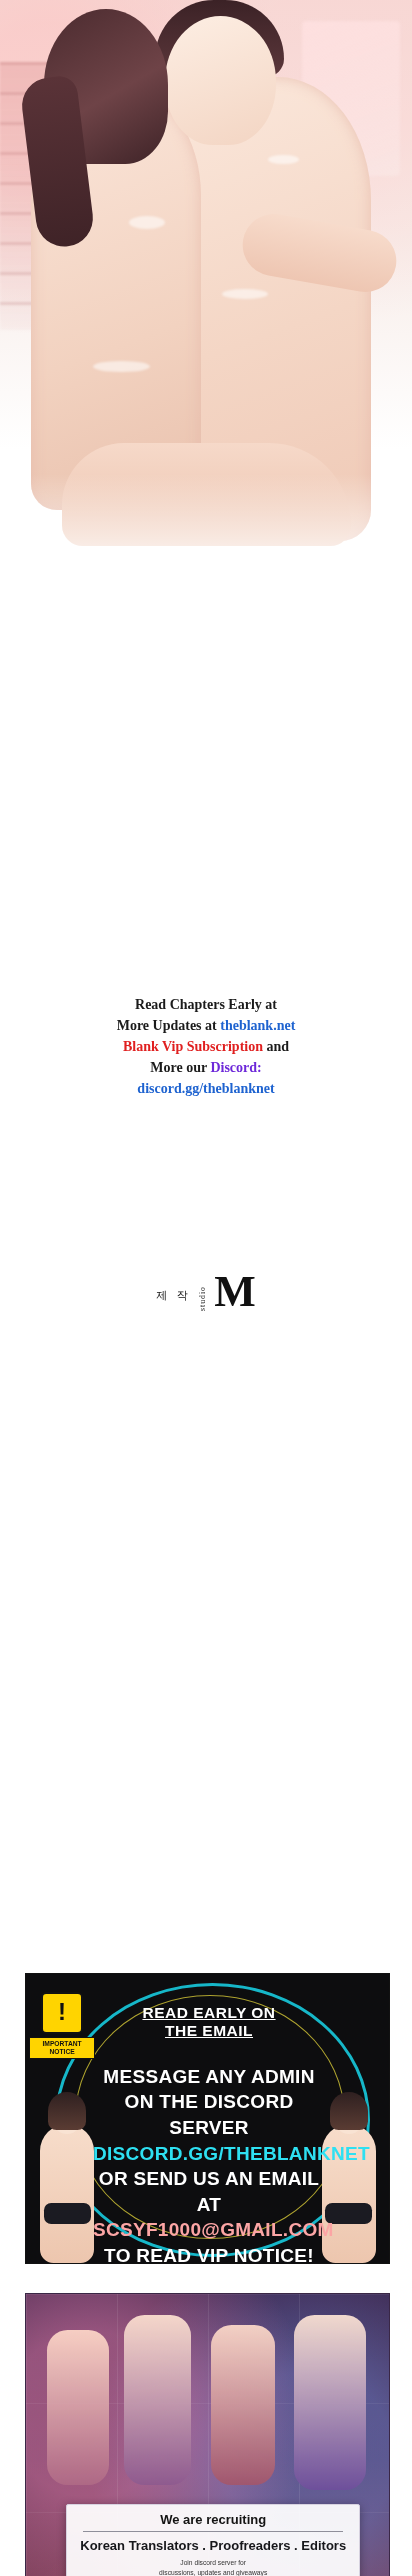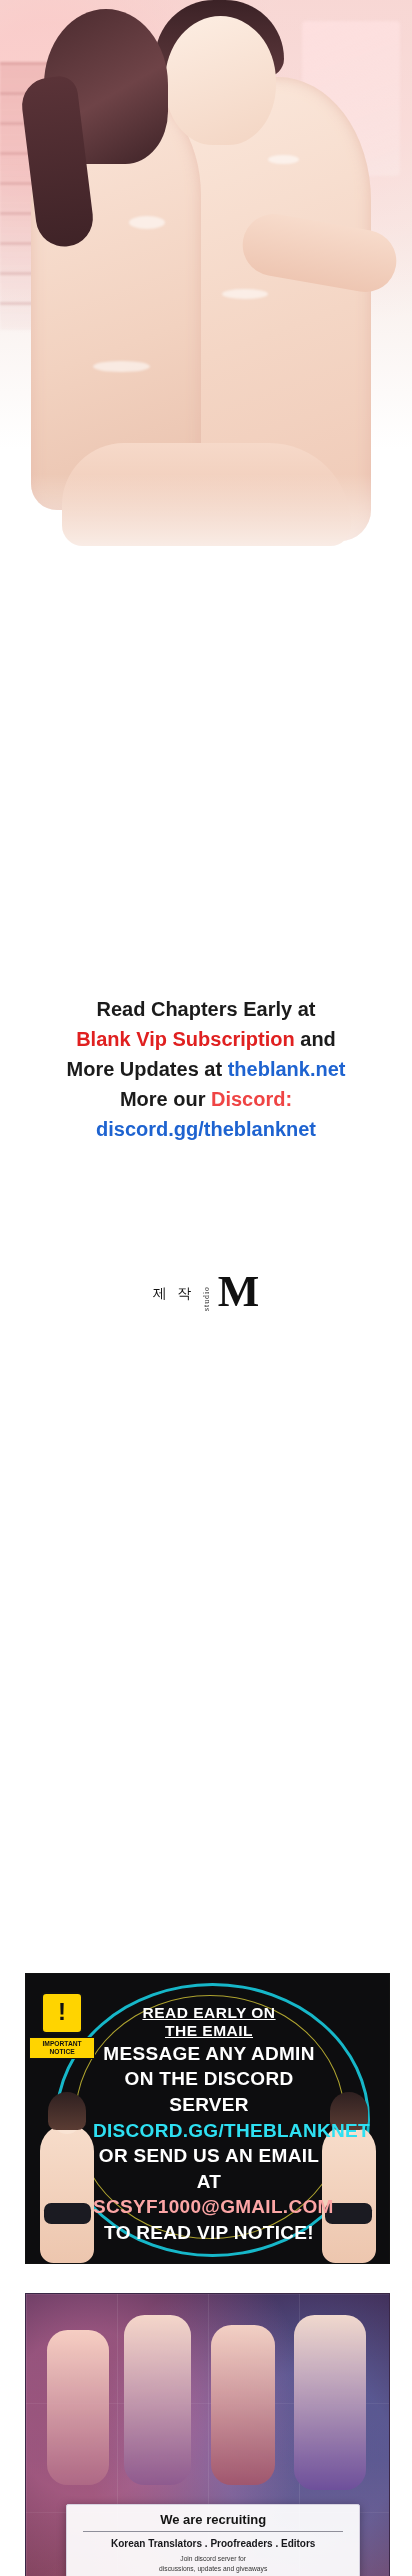--- a/index.html
+++ b/index.html
@@ -145,44 +145,44 @@
     color: #2b2b2b;
   }
 
   
   .credits {
     position: absolute;
     left: 0;
     top: 994px;
     width: 412px;
     text-align: center;
-    font-family: Liberation Sans, sans-serif;
-    font-size: 20px;
+    font-family: Liberation Serif, serif;
+    font-size: 14px;
     line-height: 1.5;
     color: #1b1b1b;
     font-weight: 700;
   }
   .credits .red { color: #e02020; }
   .credits .blue { color: #1e63d0; }
-  .credits .teal { color: #ef4444; }
+  .credits .teal { color: #6d28d9; }
 
   
   .studio {
     position: absolute;
     left: 0;
     top: 1273px;
     width: 412px;
     display: flex;
     align-items: flex-end;
     justify-content: center;
     gap: 7.2px;
   }
   .studio .kr {
     font-family: "DejaVu Sans", sans-serif;
-    font-size: 14px;
+    font-size: 11px;
     color: #111;
     letter-spacing: 3.1px;
     padding-bottom: 7.2px;
   }
   .studio .studio-word {
     font-family: "Liberation Serif", serif;
     font-size: 7.7px;
     letter-spacing: 1px;
     color: #111;
     writing-mode: vertical-rl;
@@ -231,21 +231,21 @@
     text-align: center;
     color: #ffffff;
     font-family: "Liberation Sans", sans-serif;
     font-weight: 700;
   }
   .promo-title {
     font-size: 15.5px;
     letter-spacing: 0.5px;
     line-height: 1.15;
     text-decoration: underline;
-    margin-bottom: 1px;
+    margin-bottom: 24px;
   }
   .promo-line {
     font-size: 19px;
     line-height: 1.35;
     letter-spacing: 0.3px;
   }
   .promo-line.cyan { color: #2ee0f2; }
   .promo-line.yellow { color: #fca5a5; }
 
   .notice-badge {
@@ -378,21 +378,21 @@
     color: #141414;
     margin-bottom: 4px;
   }
   .recruit-sep {
     width: 92%;
     height: 0.5px;
     background: #8f8f9a;
     margin: 0 auto 6.2px auto;
   }
   .recruit-roles {
-    font-size: 10px;
+    font-size: 13px;
     font-weight: 700;
     color: #17171b;
     margin-bottom: 5.2px;
   }
   .recruit-sub {
     font-size: 6.7px;
     color: #333;
     line-height: 1.5;
     margin-bottom: 5.2px;
   }
@@ -423,26 +423,26 @@
 
     <div class="art-fade"></div>
   </div>
 
 
   <div class="credits">
     <div>
       <span>Read Chapters Early at</span>
     </div>
     <div>
+      <span>More Updates at</span>
+      <span class="blue">theblank.net</span>
+    </div>
+    <div>
       <span class="red">Blank Vip Subscription</span>
       <span>and</span>
-    </div>
-    <div>
-      <span>More Updates at</span>
-      <span class="blue">theblank.net</span>
     </div>
     <div>
       <span>More our</span>
       <span class="teal">Discord:</span>
     </div>
     <div>
       <span class="blue">discord.gg/theblanknet</span>
     </div>
   </div>
 

